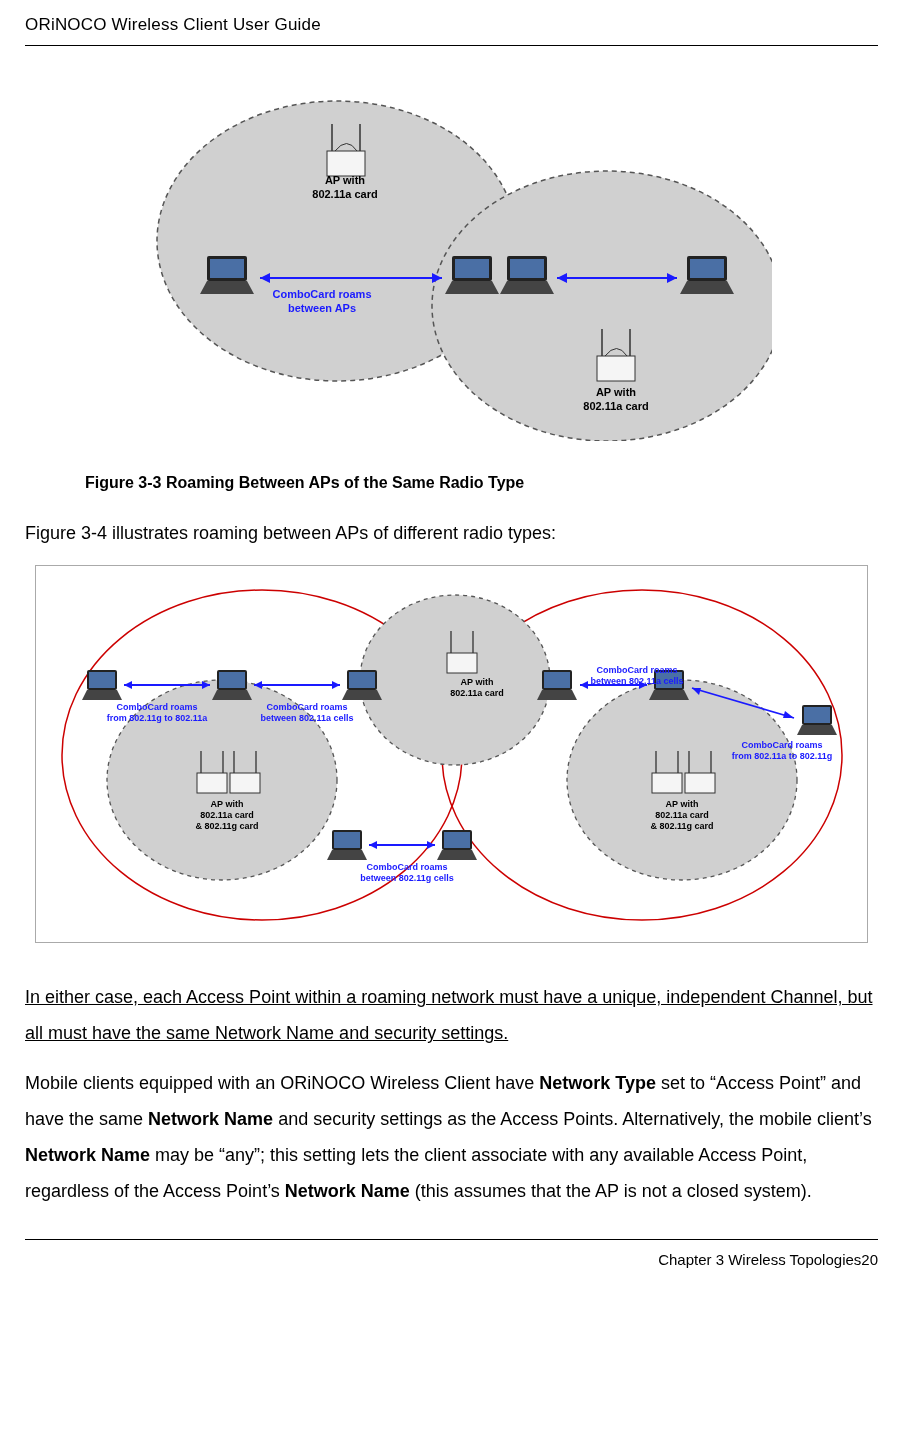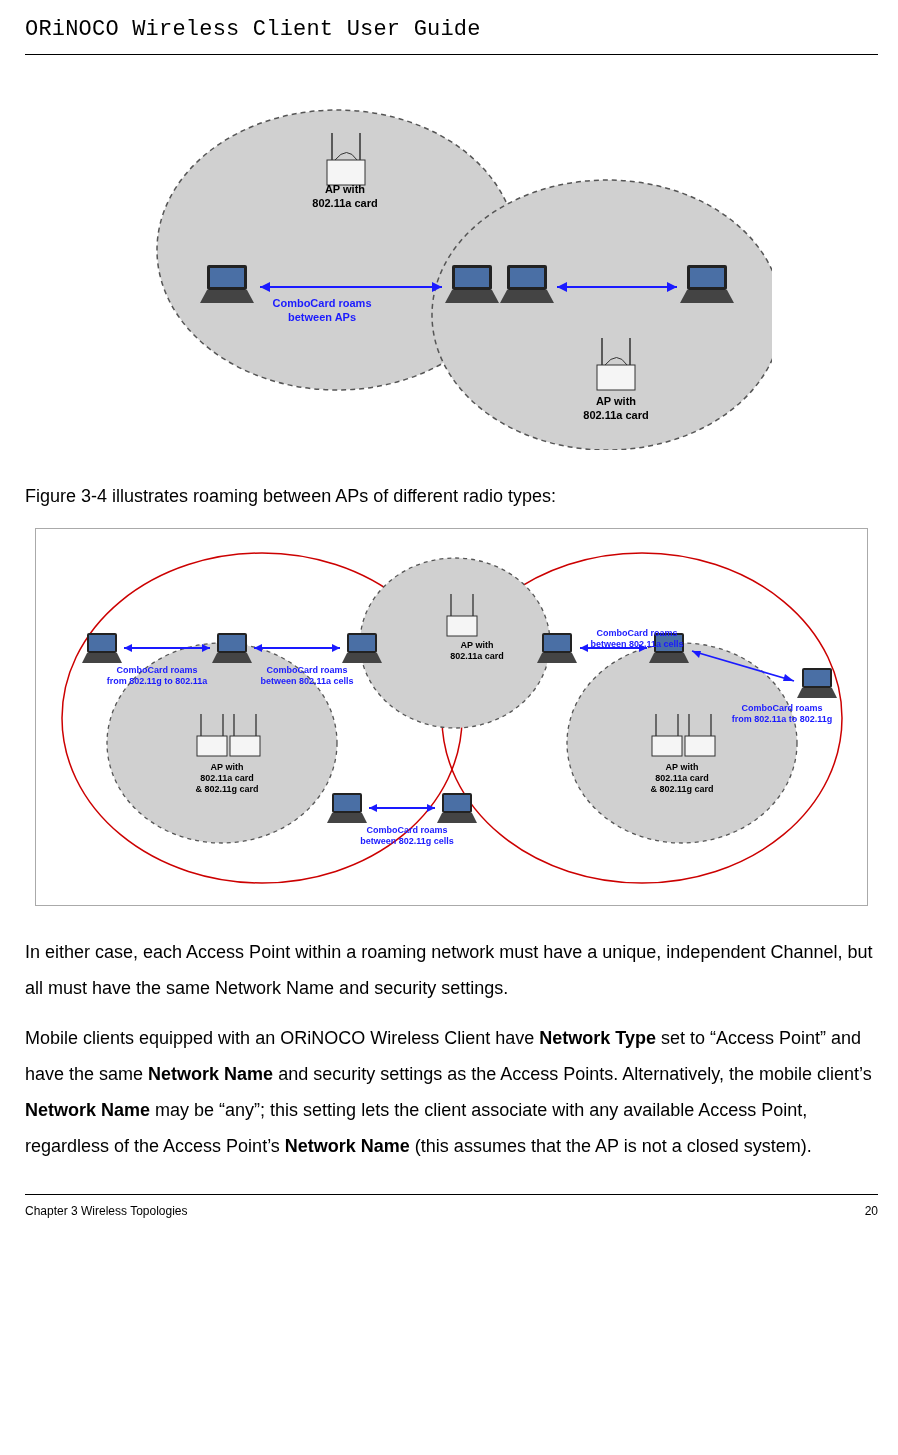--- a/index.html
+++ b/index.html
@@ -10,22 +10,22 @@
     line-height: 1.8;
     color: #000;
     background: #fff;
     width: 898px;
   }
   .page {
     padding: 10px 20px 10px 25px;
     box-sizing: border-box;
   }
   .header {
-    font-family: Liberation Mono, monospace;
-    font-size: 22px;
+    font-family: Liberation Sans, sans-serif;
+    font-size: 17px;
     letter-spacing: 0.2px;
     padding-bottom: 4px;
   }
   .header-line {
     border: none;
     border-top: 1px solid #000;
     margin: 0 0 20px 0;
   }
   .figure-wrap {
     text-align: center;
@@ -44,22 +44,22 @@
     text-align: left;
   }
   .bold { font-weight: bold; }
   .footer-line {
     border: none;
     border-top: 1px solid #000;
     margin: 30px 0 6px 0;
   }
   .footer {
     display: flex;
-    justify-content: space-between;
-    font-size: 12px;
+    justify-content: flex-end;
+    font-size: 15px;
     padding-bottom: 10px;
   }
 
   
   .svg-label-blue {
     fill: #1a1aff;
     font-family: Tahoma, Arial, sans-serif;
     font-size: 11px;
     font-weight: bold;
   }
@@ -141,20 +141,21 @@
       <g transform="translate(465,255)">
         <rect x="0" y="35" width="38" height="25" fill="#f5f5f5" stroke="#333"></rect>
         <path d="M5 35 L5 8 M33 35 L33 8" stroke="#333" stroke-width="1.5"></path>
         <path d="M8 35 Q20 20 30 35" fill="none" stroke="#333"></path>
       </g>
       <text x="484" y="330" class="svg-label-black" text-anchor="middle">AP with</text>
       <text x="484" y="344" class="svg-label-black" text-anchor="middle">802.11a card</text>
     </svg>
   </div>
 
+  <div class="figure-caption">Figure 3-3  Roaming Between APs of the Same Radio Type</div>
 
   <p class="para">Figure 3-4 illustrates roaming between APs of different radio types:</p>
 
   <div class="figure-wrap" style="border:1px solid #aaa; padding:4px; margin:0 10px;">
     <svg width="820" height="360" viewBox="0 0 820 360">
 
       <ellipse cx="220" cy="185" rx="200" ry="165" fill="none" stroke="#c00" stroke-width="1.5"></ellipse>
 
       <ellipse cx="600" cy="185" rx="200" ry="165" fill="none" stroke="#c00" stroke-width="1.5"></ellipse>
 
@@ -263,21 +264,21 @@
       <line x1="327" y1="275" x2="393" y2="275" stroke="#1a1aff" stroke-width="1.8"></line>
       <polygon points="327,275 335,271 335,279" fill="#1a1aff"></polygon>
         <polygon points="393,275 385,271 385,279" fill="#1a1aff"></polygon>
       <text x="365" y="300" class="svg-label-blue-sm" text-anchor="middle">ComboCard roams</text>
       <text x="365" y="311" class="svg-label-blue-sm" text-anchor="middle">between 802.11g cells</text>
 
     </svg>
   </div>
 
 
-  <p class="para" style="margin-top:28px;">In either case, each Access Point within a roaming network must have a unique, independent Channel, but all must have the same Network Name and security settings.</p>
+  <p class="para" style="margin-top:36px;text-decoration:underline;">In either case, each Access Point within a roaming network must have a unique, independent Channel, but all must have the same Network Name and security settings.</p>
 
   <p class="para">
     <span>Mobile clients equipped with an ORiNOCO Wireless Client have </span><span class="bold">Network Type</span><span> set to “Access Point” and have the same </span><span class="bold">Network Name</span><span> and security settings as the Access Points. Alternatively, the mobile client’s </span><span class="bold">Network Name</span><span> may be “any”; this setting lets the client associate with any available Access Point, regardless of the Access Point’s </span><span class="bold">Network Name</span><span> (this assumes that the AP is not a closed system).</span>
   </p>
 
   <hr class="footer-line">
   <div class="footer">
     <span>Chapter 3 Wireless Topologies</span>
     <span>20</span>
   </div>

